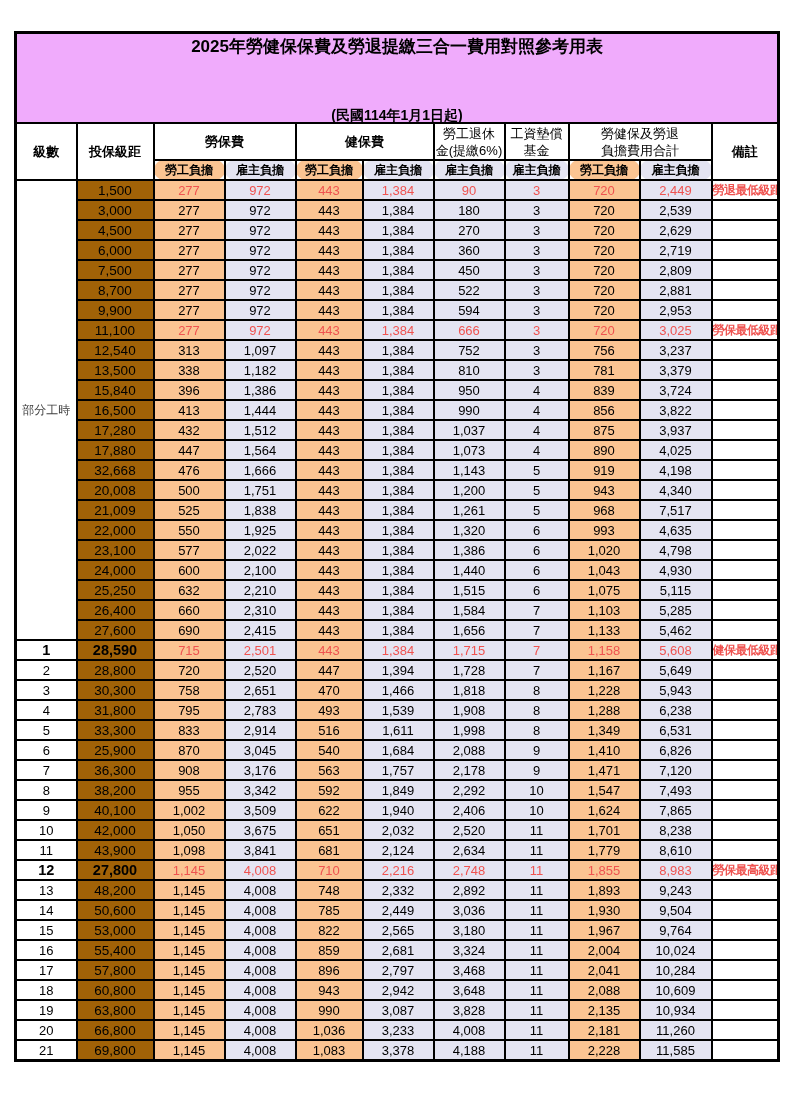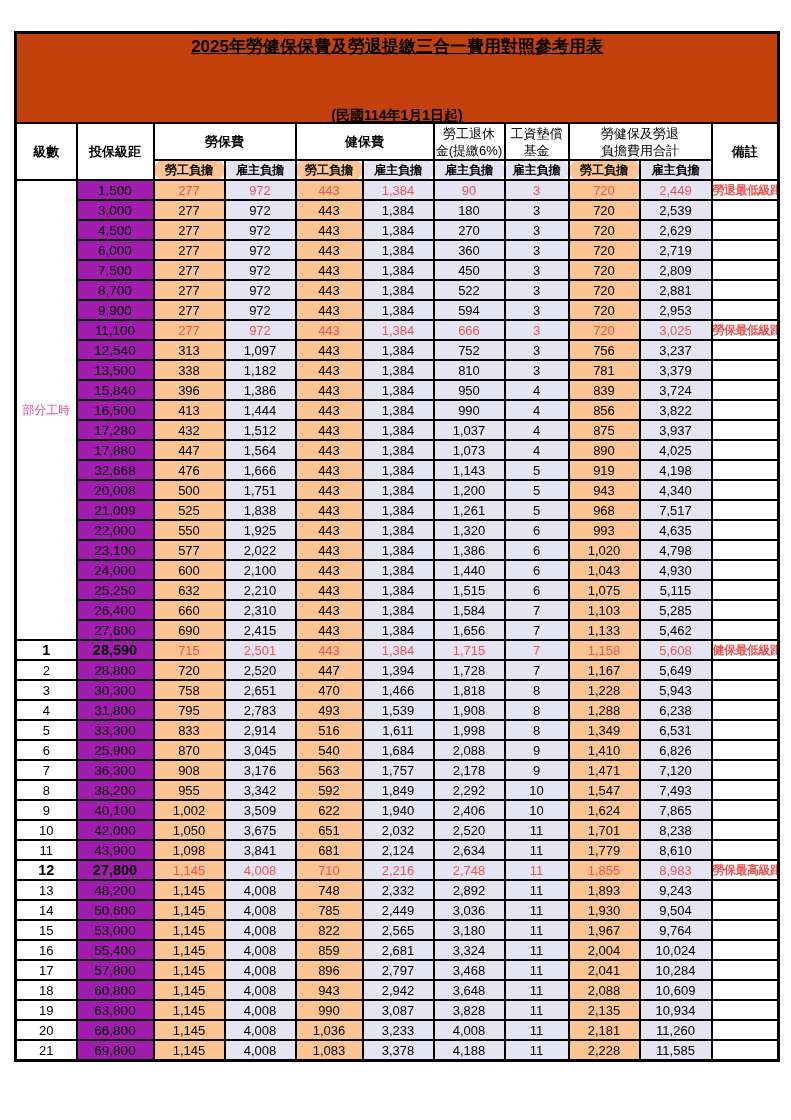--- a/index.html
+++ b/index.html
@@ -18,34 +18,34 @@
     border: 3px solid #000;
   }
   th, td {
     border: 2px solid #000;
     text-align: center;
     vertical-align: middle;
     padding: 0;
     overflow: hidden;
     white-space: nowrap;
   }
-  .title-cell { height: 52px; background:#c2410c;text-decoration:underline; }
+  .title-cell { height: 52px; background:#f0abfc; }
   .t1 { font-size: 17px; font-weight: bold; line-height: 1.55; }
   .t2 { font-size: 14px; font-weight: bold; line-height: 1.0; margin-top: 48px; }
   tr.group-row th { height: 37px; font-size: 13px; font-weight: 600; background:#fff; }
   tr.group-row th div { line-height: 17px; font-weight: 400; }
   tr.sub-row th { height: 20px; font-size: 12px; font-weight: 700; border-radius: 10px; }
   tbody td { height: 20px; font-size: 13px; }
   .emp { background: var(--emp-bg, #FBC492); }
   .er  { background: var(--er-bg,  #E4E4F2); }
   tr.hl td.val { color: var(--hl, #EF5350); }
   .note-cell { font-size: 12px; font-weight: 700; color: var(--hl, #EF5350); letter-spacing: -0.5px; }
-  .part-time-cell { color: #ec4899; font-size: 12px; background: #fff; }
+  .part-time-cell { color: #404040; font-size: 12px; background: #fff; }
   .level-cell { font-size: 13px; background:#fff; }
-  .bracket-cell { font-size: 13.5px; background:#a21caf; }
+  .bracket-cell { font-size: 13.5px; background:#a16207; }
   tr.bold-row .level-cell, tr.bold-row .bracket-cell { font-weight: 700; font-size: 14.5px; }
 </style>
 </head>
 <body>
 
 <div class="page">
   <table>
     <colgroup>
       <col style="width:61px">
         <col style="width:77px">

